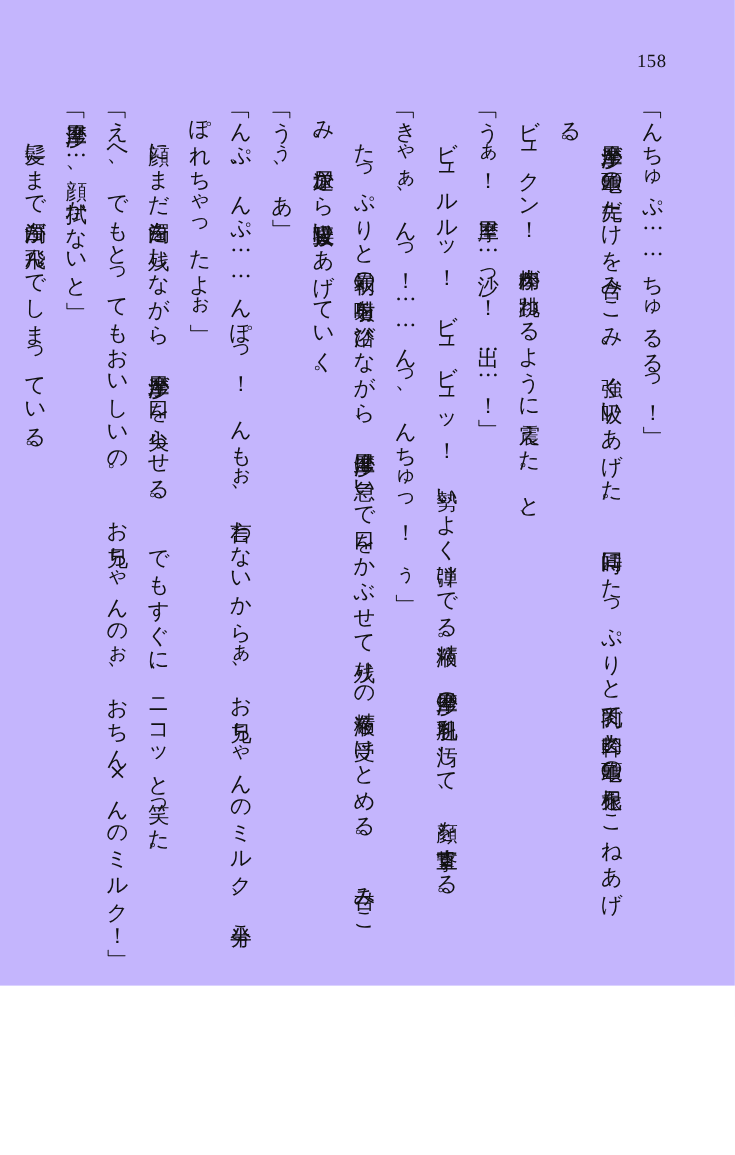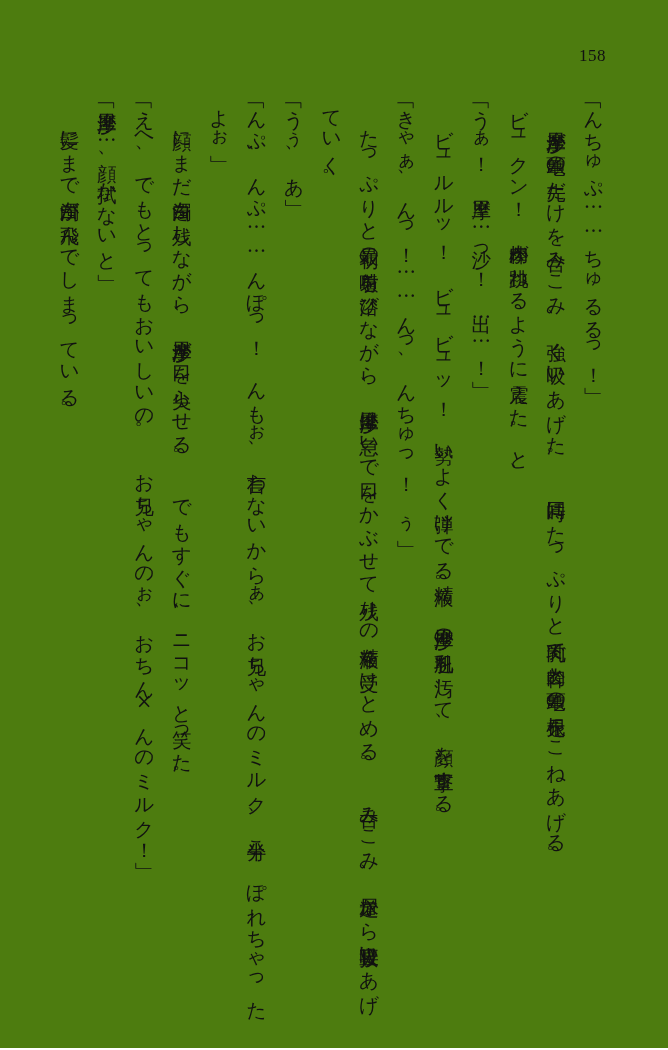--- a/index.html
+++ b/index.html
@@ -11,22 +11,22 @@
     width: 668px;
     height: 1050px;
     overflow: hidden;
     font-family: "Liberation Serif", "DejaVu Serif", serif;
     color: #111111;
   }
 
   .page {
     position: relative;
     width: 668px;
-    height: 1048px;
-    background: #4d7c0f;
+    height: 896px;
+    background: #c4b5fd;
     box-sizing: border-box;
   }
 
   .page-number {
     position: absolute;
     top: 46px;
     right: 62px;
     font-size: 17px;
     letter-spacing: 0.5px;
     color: #111111;

